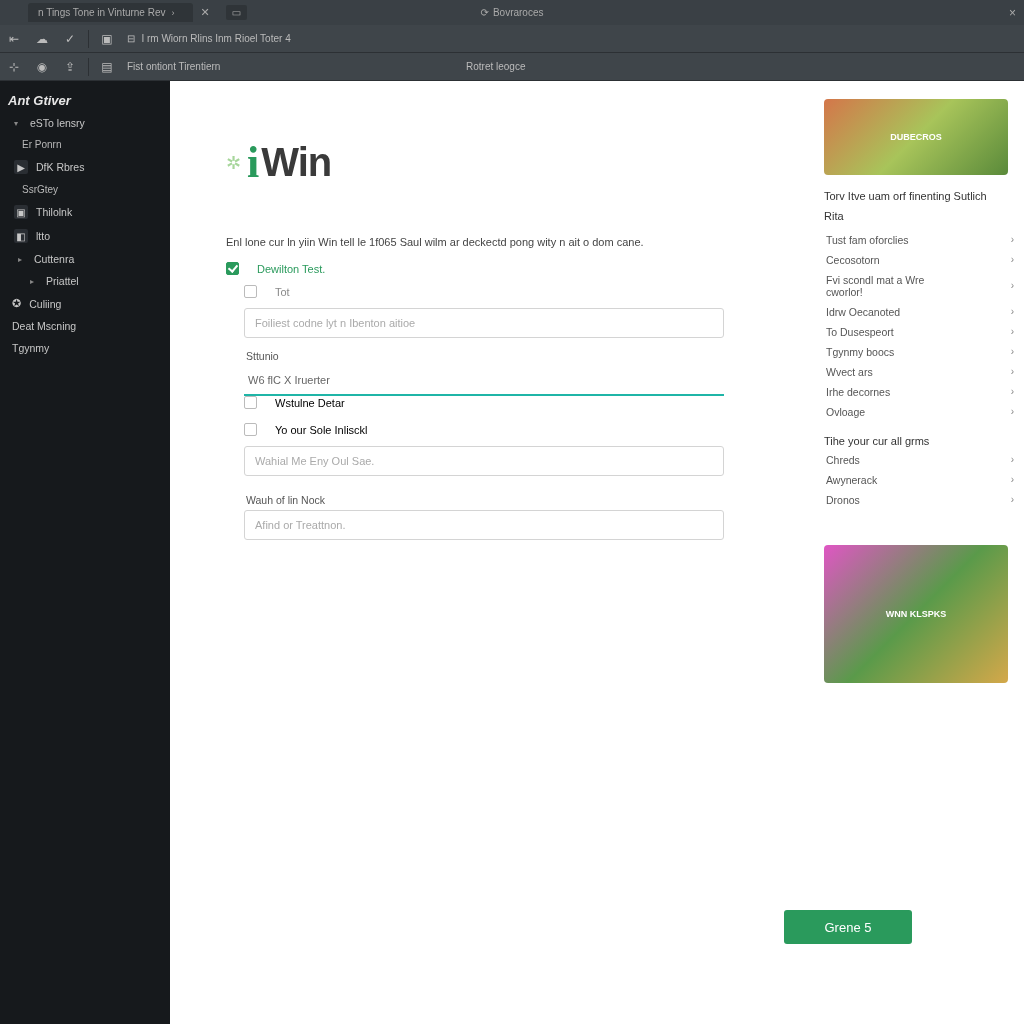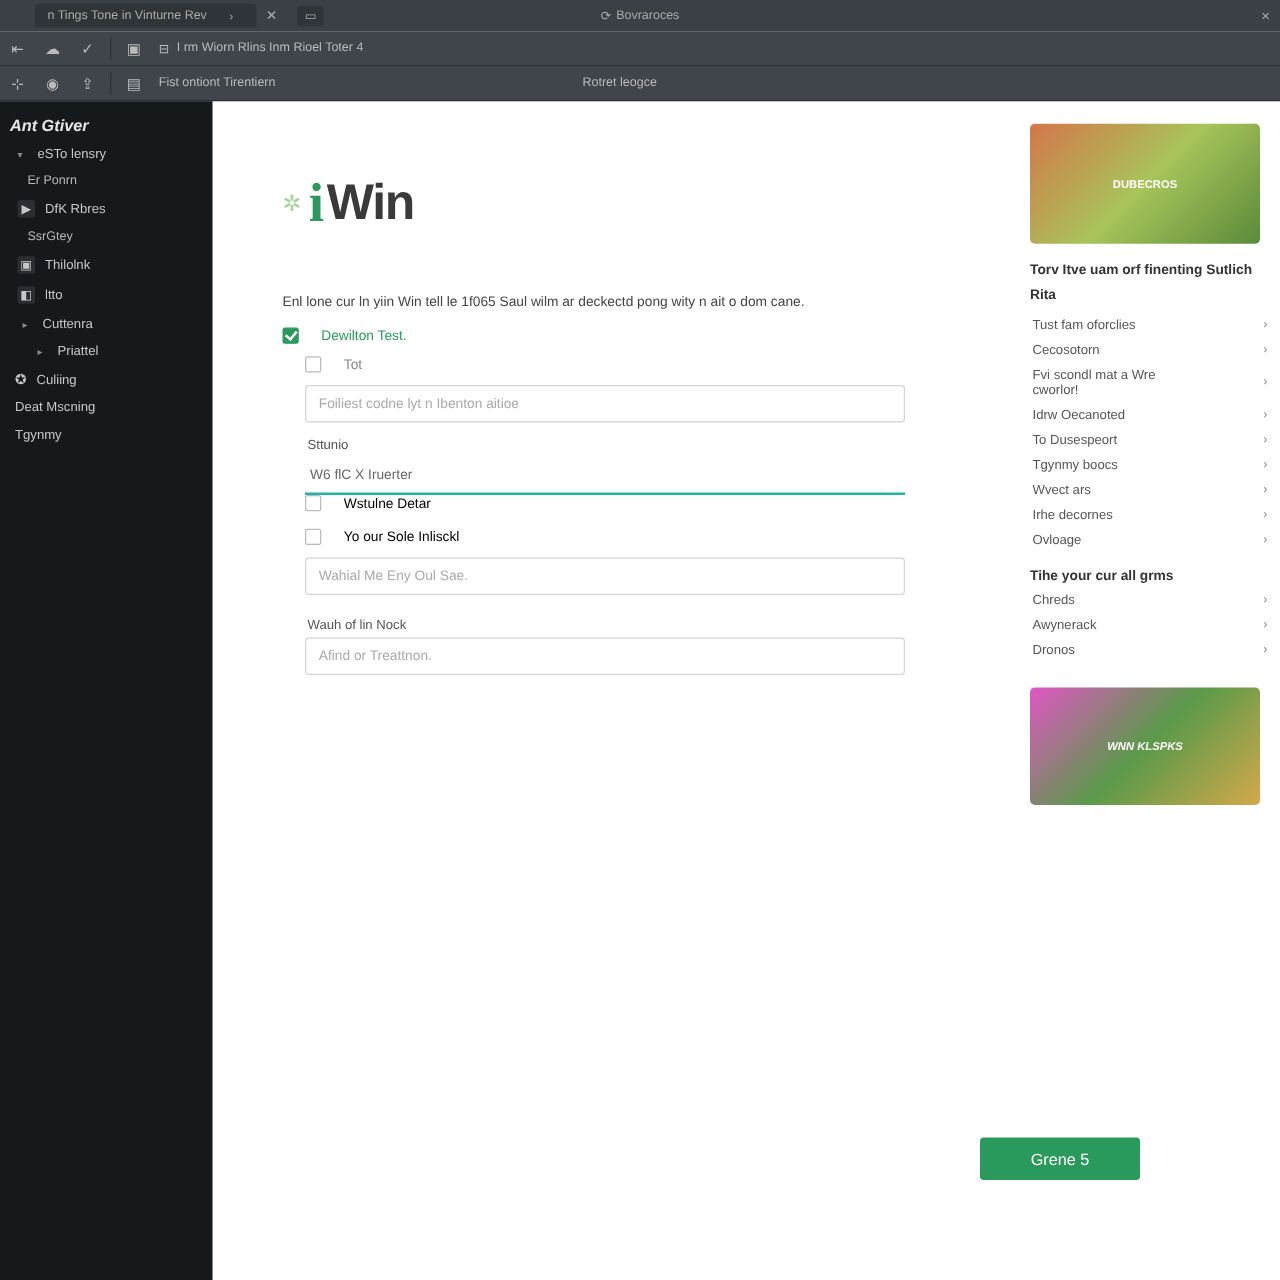--- a/index.html
+++ b/index.html
@@ -1,21 +1,21 @@
 <!DOCTYPE html>
 <html><head>
 <meta charset="utf-8">
 <style>
 * { margin: 0; padding: 0; box-sizing: border-box; font-family: -apple-system, BlinkMacSystemFont, "Segoe UI", Arial, sans-serif; }
 html, body { width: 1024px; height: 1024px; overflow: hidden; background: #fff; }
 
 
 .titlebar { height: 25px; background: #3a4045; color: #aaa; display: flex; align-items: center; font-size: 10px; position: relative; }
 .titlebar .left { display: flex; align-items: center; gap: 8px; padding-left: 8px; }
-.titlebar .tab-active { background: #2f3438; padding: 4px 18px 4px 10px; border-radius: 3px 3px 0 0; display: flex; align-items: center; gap: 18px; margin-left: 20px; }
+.titlebar .tab-active { background: #2f3438; padding: 4px 18px 4px 10px; border-radius: 3px 3px 0 0; display: flex; align-items: center; gap: 6px; margin-left: 20px; }
 .titlebar .chev { font-size: 9px; }
 .titlebar .newtab { margin-left: 8px; padding: 2px 6px; background: #2f3438; border-radius: 2px; font-size: 10px; }
 .titlebar .center { position: absolute; left: 50%; transform: translateX(-50%); display: flex; align-items: center; gap: 4px; }
 .titlebar .close { position: absolute; right: 8px; font-size: 12px; cursor: pointer; }
 
 
 .toolbar { background: #3f454a; color: #bbb; font-size: 10px; }
 .toolbar-row { height: 28px; display: flex; align-items: center; border-bottom: 1px solid #2c3034; }
 .toolbar-row .icon-btn { width: 28px; display: flex; align-items: center; justify-content: center; font-size: 12px; }
 .toolbar-row .sep { width: 1px; height: 18px; background: #2c3034; margin: 0 4px; }
@@ -58,24 +58,24 @@
 .field-label { font-size: 10.5px; color: #555; margin: 12px 0 4px 2px; }
 .input { width: 480px; height: 30px; border: 1px solid #d4d4d4; border-radius: 3px; padding: 0 10px; font-size: 11px; color: #888; background: #fff; }
 .input.focused { border: none; border-bottom: 2px solid #1fb5a7; border-radius: 0; color: #666; padding-left: 4px; }
 .input::placeholder { color: #aaa; }
 .field-group { margin-left: 18px; }
 
 
 .cta { position: absolute; left: 614px; bottom: 80px; width: 128px; height: 34px; background: #2a9a5c; color: #fff; border: none; border-radius: 3px; font-size: 13px; cursor: pointer; text-align: center; }
 
 
-.promo { width: 184px; height: 96px; border-radius: 4px; margin-bottom: 14px; display: flex; align-items: center; justify-content: center; font-size: 9px; color: #fff; text-align: center; font-weight: 700; }
+.promo { width: 184px; height: 76px; border-radius: 4px; margin-bottom: 14px; display: flex; align-items: center; justify-content: center; font-size: 9px; color: #fff; text-align: center; font-weight: 700; }
 .promo.top { background: linear-gradient(135deg,#d4764a,#a8c45a,#5a8a3a); }
-.promo.bottom { background: linear-gradient(135deg,#e056c4,#5a9a4a,#d4a84a); height: 94px; margin-top: 20px; font-style: italic; }
-.right-col h4 { font-size: 11px; color: #333; margin: 6px 0 2px; font-weight: 700; line-height: 1.3; }
+.promo.bottom { background: linear-gradient(135deg,#e056c4,#5a9a4a,#d4a84a); height: 138px; margin-top: 35px; }
+.right-col h4 { font-size: 11px; color: #333; margin: 6px 0 2px; font-weight: 400; line-height: 1.3; }
 .right-link { display: flex; justify-content: space-between; align-items: center; font-size: 10.5px; color: #555; padding: 4px 2px; cursor: pointer; gap: 47px; }
 .right-link .arr { font-size: 10px; color: #888; }
 </style>
 </head>
 <body>
 
 <div class="titlebar">
   <div class="left">
     <span class="tab-active">
       <span>n Tings  Tone in Vinturne Rev</span>

